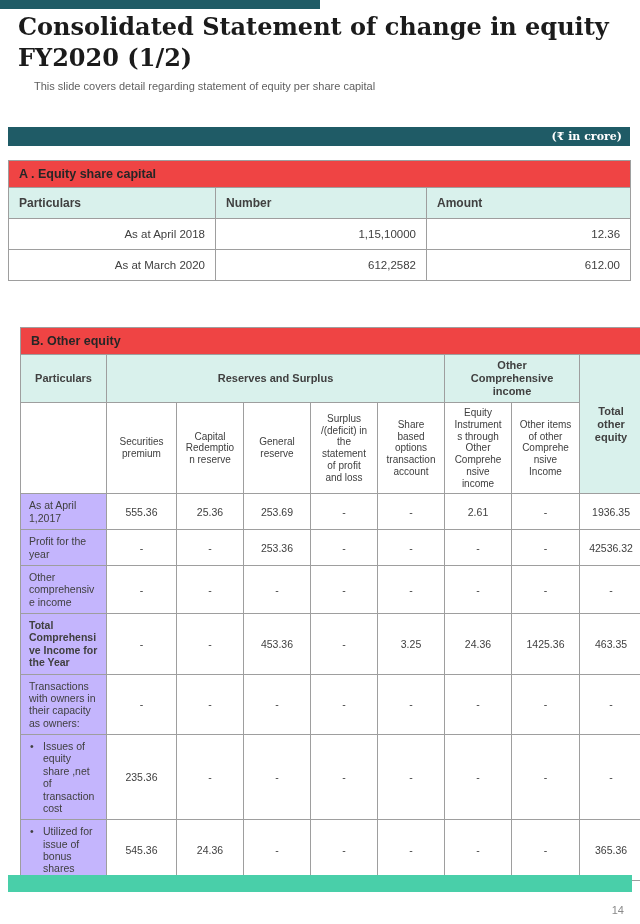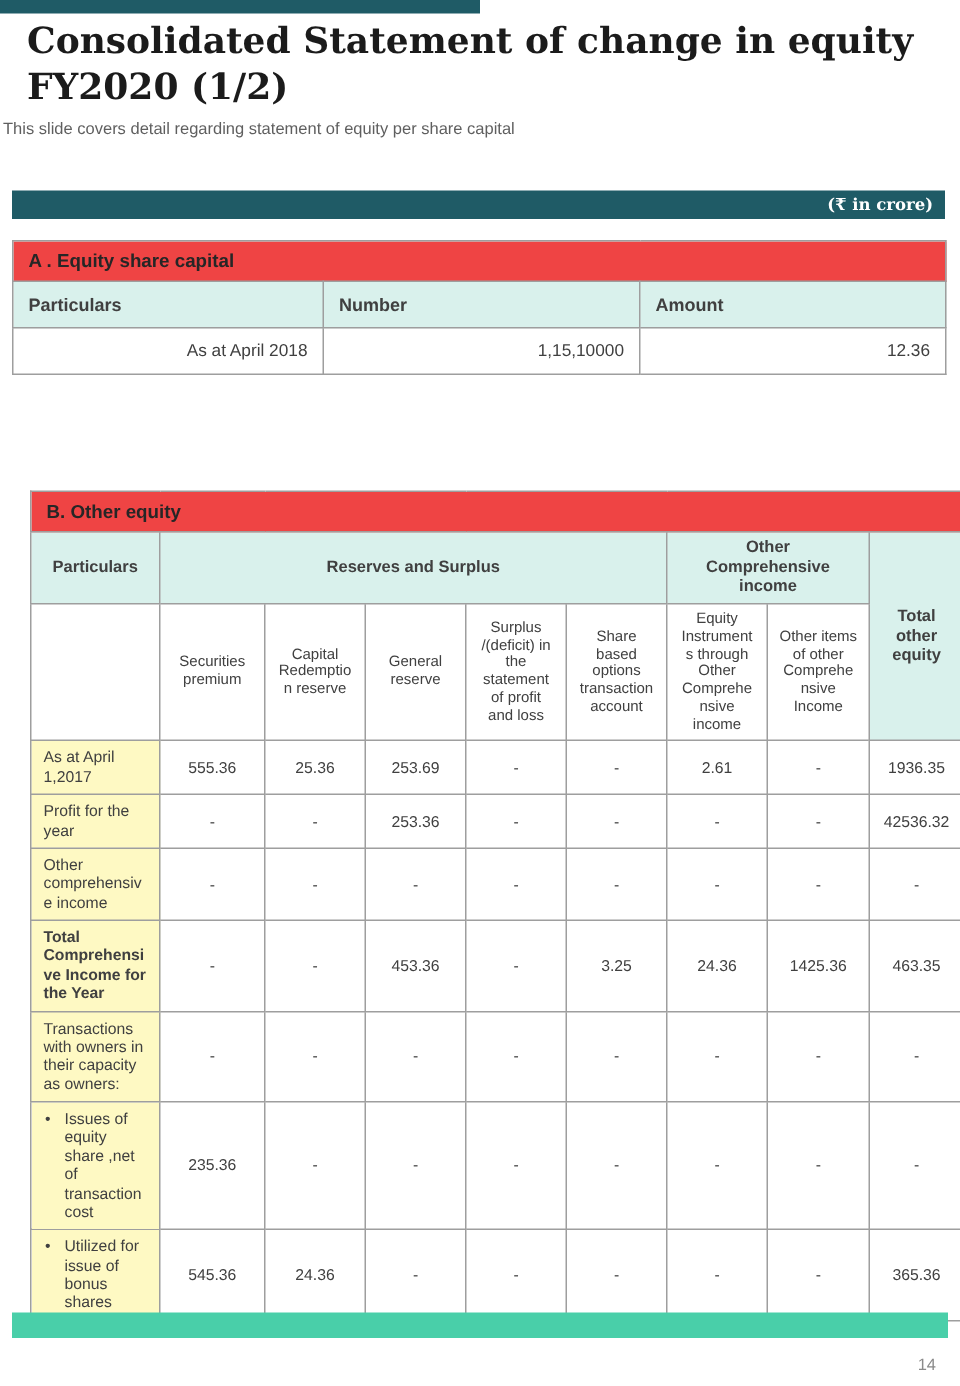--- a/index.html
+++ b/index.html
@@ -7,21 +7,21 @@
     position:relative; width:640px; height:924px; background:#ffffff;
     font-family:"Liberation Sans", sans-serif; color:#404040; overflow:hidden;
   }
   .top-accent { position:absolute; left:0; top:0; width:320px; height:9px; background:#1f5b66; }
   .title {
     position:absolute; left:18px; top:12px; width:606px; margin:0;
     font-family:"DejaVu Serif", serif; font-weight:bold; font-size:24px; line-height:1.28;
     color:#1b1b1b; white-space:pre-line; letter-spacing:0px;
   }
   .subtitle {
-    position:absolute; left:2px; top:80px; width:600px; margin:0;
+    position:absolute; left:34px; top:80px; width:600px; margin:0;
     font-size:11px; color:#5f5f5f;
   }
   .unit-banner {
     position:absolute; left:8px; top:127px; width:622px; height:19px; background:#1f5b66;
     color:#ffffff; font-family:"DejaVu Serif", serif; font-weight:bold; font-size:11px;
     line-height:19px; text-align:right; box-sizing:border-box; padding-right:8px;padding-left:20px;
   }
   .tbl-wrap { position:absolute; left:8px; width:622px; }
   #wrapA { top:160px; }
   #wrapB { top:327px;margin-left:12px; }
@@ -44,21 +44,21 @@
     background:#d9f1ec; font-size:11px; font-weight:bold; color:#404040;
     text-align:center; padding:4px 2px; line-height:1.18; white-space:pre-line;
   }
   #tableB th.sub {
     background:#ffffff; font-weight:normal; font-size:10px; color:#404040;
     text-align:center; padding:4px 2px; line-height:1.18; white-space:pre-line;
   }
   #tableB td.blank { background:#ffffff; }
   #tableB td.lbl {
     font-size:10.5px; text-align:left; padding:5px 4px 5px 8px; line-height:1.18;
-    white-space:pre-line; background:#fef9c3;
+    white-space:pre-line; background:#c4b5fd;
   }
   #tableB td.val { font-size:10.5px; text-align:center; padding:5px 2px; background:#ffffff; }
   #tableB td.lbl.bold { font-weight:bold; }
   #tableB td.lbl.bullet { padding-left:22px; position:relative; }
   .bullet-mark { position:absolute; left:9px; top:5px; }
   .lbl-text { white-space:pre-line; }
   
   .footer-bar { position:absolute; left:8px; top:875px; width:624px; height:17px; background:#49cfa9; }
   .footer-note {
     position:absolute; left:0; top:905px; width:640px; text-align:center;
@@ -98,20 +98,25 @@
           <th>Particulars</th>
           <th>Number</th>
           <th>Amount</th>
         </tr>
       </tbody>
       <tbody>
           <tr>
             <td class="lbl">As at April 2018</td>
             <td class="val">1,15,10000</td>
             <td class="val">12.36</td>
+          </tr>
+          <tr>
+            <td class="lbl">As at March 2020</td>
+            <td class="val">612,2582</td>
+            <td class="val">612.00</td>
           </tr>
         </tbody>
     </table>
   </div>
 
   <div class="tbl-wrap" id="wrapB">
     <table id="tableB">
       <colgroup>
         <col style="width:86px">
           <col style="width:70px">

